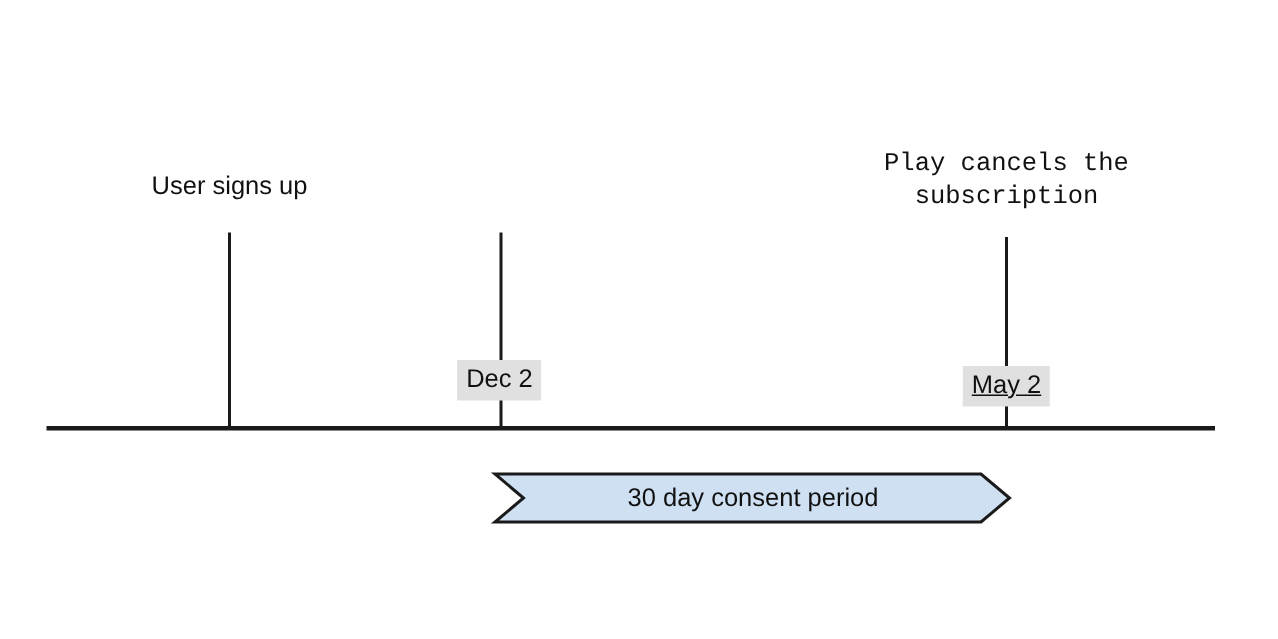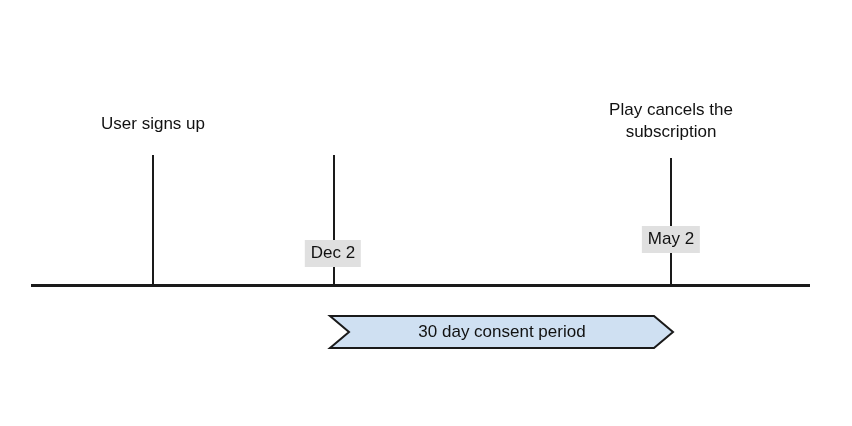--- a/index.html
+++ b/index.html
@@ -95,24 +95,24 @@
 <div id="diagram-root">
 
   <div class="axis-line"></div>
 
   <div class="event-caption" style="left:153px; top:113px; width:220px;">User signs up</div>
   <div class="event-tick" style="left:152px; top:155px; height:130px;"></div>
 
   <div class="event-tick" style="left:333px; top:155px; height:130px;"></div>
   <div class="date-chip" style="left:333px; top:240px;">Dec 2</div>
 
-  <div class="event-caption" style="left:671px; top:99px; width:250px;">Play cancels the
+  <div class="event-caption" style="left:671px; top:99px; width:250px;font-family:Liberation Mono, monospace;">Play cancels the
 subscription</div>
   <div class="event-tick" style="left:670px; top:158px; height:127px;"></div>
-  <div class="date-chip" style="left:671px; top:226px;">May 2</div>
+  <div class="date-chip" style="left:671px; top:244px;text-decoration:underline;">May 2</div>
 
   <div class="period-banner">
     <svg viewBox="0 0 344 34" preserveAspectRatio="none">
       <polygon points="0,1 324,1 343,17 324,33 0,33 19,17" fill="#cfe0f2" stroke="#1a1a1a" stroke-width="2" stroke-linejoin="miter"></polygon>
     </svg>
     <div class="period-banner-label">30 day consent period</div>
   </div>
 
 </div>
 

